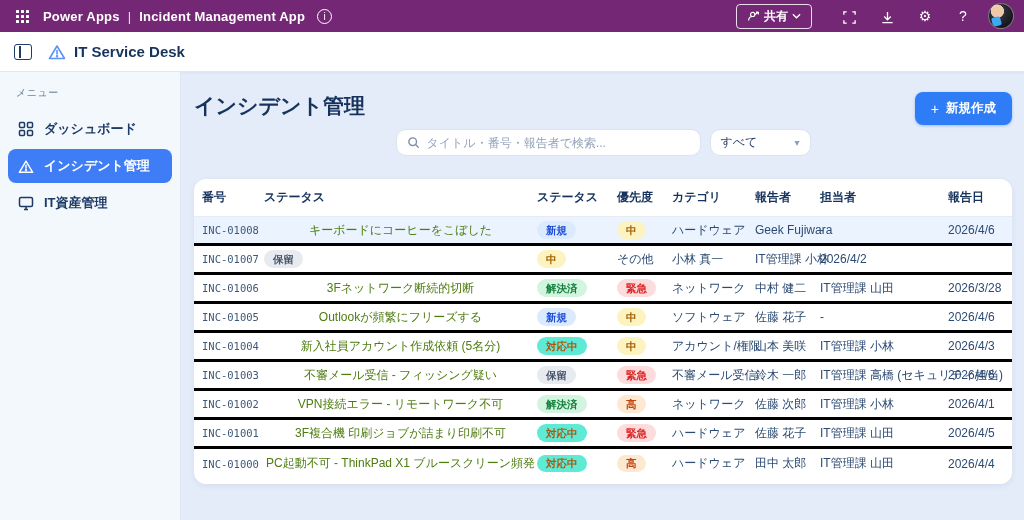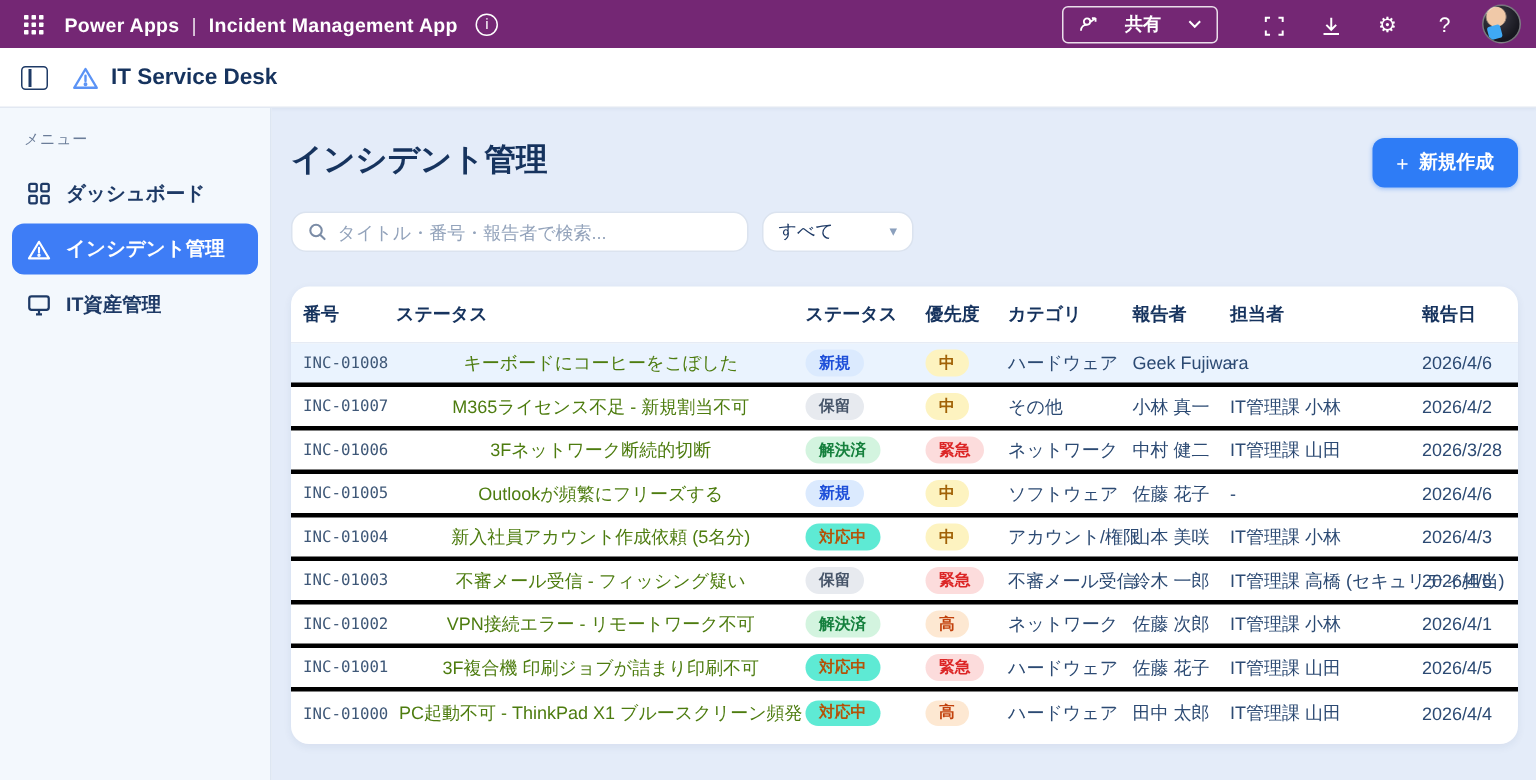--- a/index.html
+++ b/index.html
@@ -16,21 +16,21 @@
     display: flex; align-items: center; padding: 0 10px;
   }
   .waffle { display: grid; grid-template-columns: repeat(3, 3px); grid-gap: 2px; margin: 0 14px 0 6px; cursor: pointer; }
   .waffle i { width: 3px; height: 3px; background: #fff; border-radius: 0.5px; }
   .topbar-title { font-size: 13px; font-weight: bold; letter-spacing: .2px; display: flex; align-items: center; gap: 8px; }
   .topbar-title .sep { font-weight: 400; opacity: .85; }
   .info-icon { margin-left: 12px; width: 15px; height: 15px; border: 1.2px solid #fff; border-radius: 50%;
     font-size: 10px; line-height: 13px; text-align: center; font-style: normal; font-weight: 400; cursor: pointer; }
   .topbar-right { margin-left: auto; display: flex; align-items: center; gap: 0; }
   .share-btn {
-    display: flex; align-items: center; gap: 18px; border: 1px solid rgba(255,255,255,.85);
+    display: flex; align-items: center; gap: 4px; border: 1px solid rgba(255,255,255,.85);
     border-radius: 4px; background: transparent; color: #fff; font-size: 12px; font-weight: bold;
     padding: 3px 10px; margin-right: 18px; cursor: pointer;
   }
   .tb-icon { width: 38px; text-align: center; font-size: 14px; color: #fff; cursor: pointer; line-height: 32px; }
   .tb-icon svg { vertical-align: middle; }
   .avatar {
     width: 26px; height: 26px; border-radius: 50%; margin-left: 6px; cursor: pointer;
     background: radial-gradient(circle at 35% 30%, #f0c9a8 28%, #2e2e38 30%, #17171f 70%);
     border: 1px solid rgba(255,255,255,.4);
     position: relative; overflow: hidden;
@@ -65,21 +65,21 @@
   .main { flex: 1; padding: 20px 12px 0 13px; overflow: hidden; }
   .main-head { display: flex; align-items: flex-start; justify-content: space-between; }
   .page-title { font-size: 21px; font-weight: bold; color: #16335e; }
   .new-btn {
     background: #2e7cf6; color: #fff; border: none; border-radius: 8px;
     font-size: 12.5px; font-weight: bold; padding: 8px 16px; cursor: pointer;
     display: flex; align-items: center; gap: 7px; box-shadow: 0 1px 3px rgba(46,124,246,.4);
   }
   .new-btn .plus { font-size: 14px; font-weight: 400; line-height: 1; }
 
-  .filter-row { display: flex; gap: 9px; margin-top: 16px; }
+  .filter-row { display: flex; gap: 9px; margin-top: 4px; justify-content: center; }
   .search-box {
     width: 305px; height: 27px; background: #fff; border: 1px solid #dbe3ef; border-radius: 10px;
     display: flex; align-items: center; padding: 0 10px; gap: 7px;
   }
   .search-box input {
     border: none; outline: none; flex: 1; font-size: 12px; color: #1e3a66; background: transparent;
     font-family: "Liberation Sans", sans-serif;
   }
   .search-box input::placeholder { color: #93a3bb; }
   .select-box {
@@ -252,21 +252,20 @@
     <span class="c-title">キーボードにコーヒーをこぼした</span>
     <span class="c-status"><span class="badge b-new">新規</span></span>
     <span class="c-pri"><span class="badge b-medium">中</span></span>
     <span class="c-cat">ハードウェア</span>
     <span class="c-rep">Geek Fujiwara</span>
     <span class="c-asg">-</span>
     <span class="c-date">2026/4/6</span>
   </div>
           <div class="trow">
     <span class="c-num">INC-01007</span>
-    <span class="c-title">M365ライセンス不足 - 新規割当不可</span>
     <span class="c-status"><span class="badge b-hold">保留</span></span>
     <span class="c-pri"><span class="badge b-medium">中</span></span>
     <span class="c-cat">その他</span>
     <span class="c-rep">小林 真一</span>
     <span class="c-asg">IT管理課 小林</span>
     <span class="c-date">2026/4/2</span>
   </div>
           <div class="trow">
     <span class="c-num">INC-01006</span>
     <span class="c-title">3Fネットワーク断続的切断</span>

